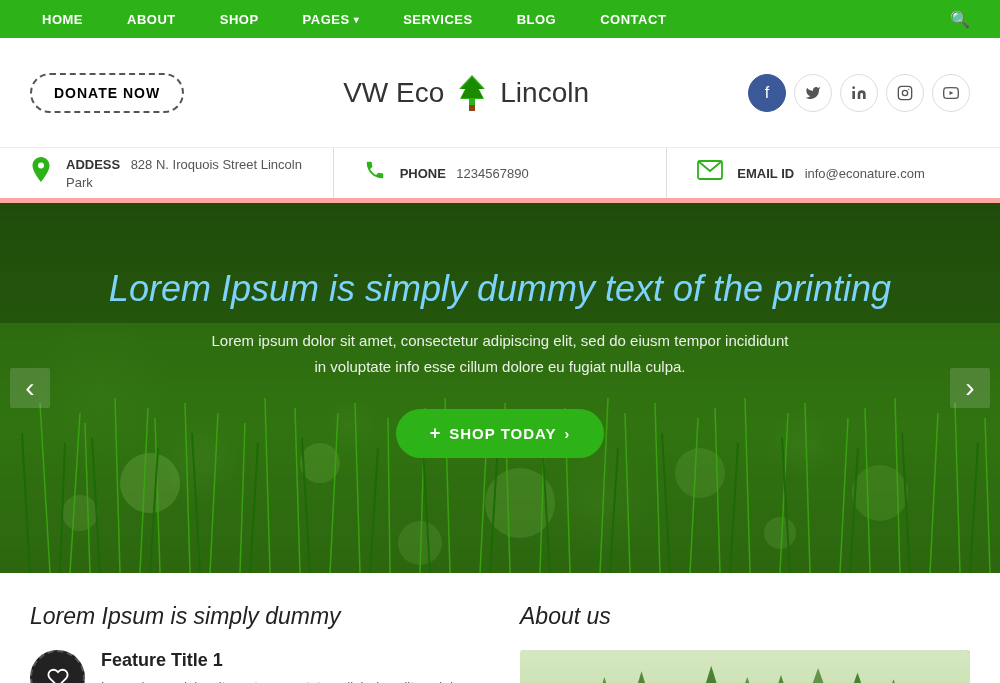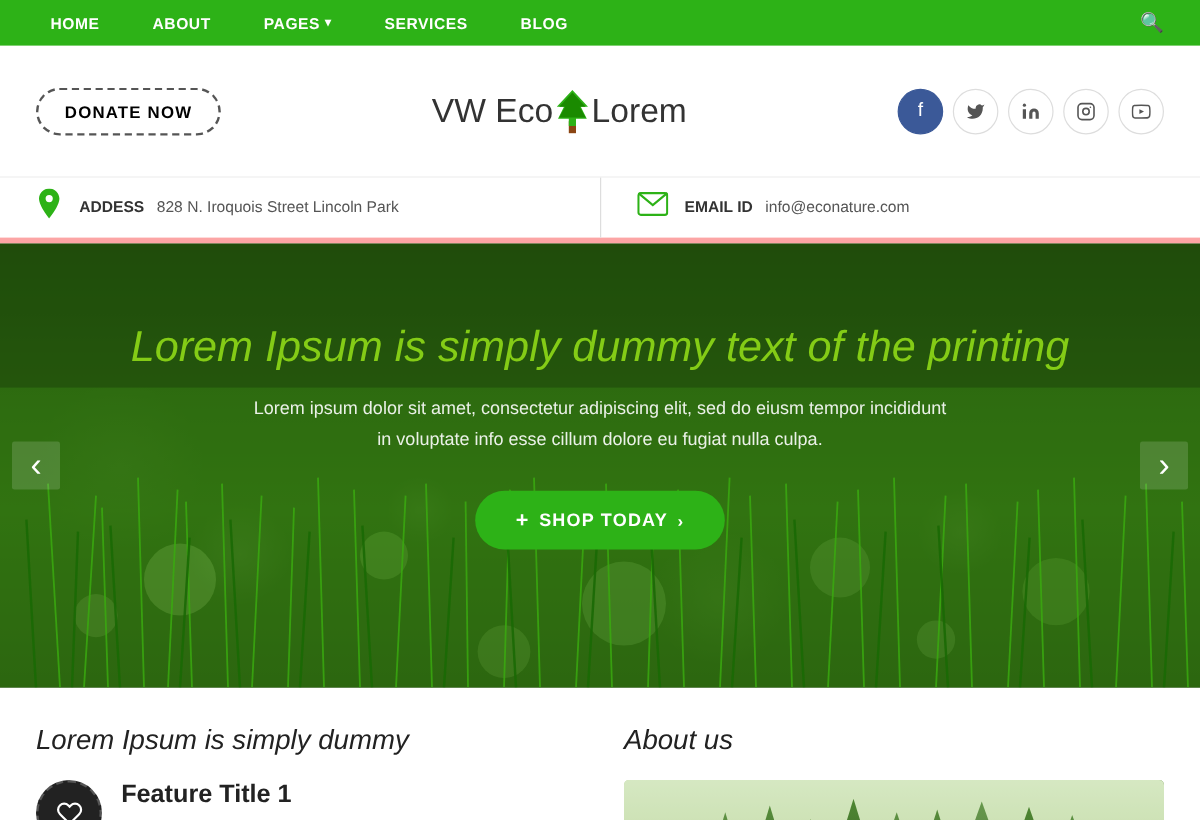--- a/index.html
+++ b/index.html
@@ -66,21 +66,21 @@
       flex-direction: column;
       align-items: center;
       justify-content: center;
     }
     .logo-text {
       font-size: 28px;
       font-weight: normal;
       color: #333;
       display: flex;
       align-items: center;
-      gap: 0;
+      gap: 12px;
     }
     .logo-icon {
       display: inline-flex;
       align-items: center;
     }
     .social-icons {
       display: flex;
       gap: 8px;
       align-items: center;
     }
@@ -149,21 +149,21 @@
         linear-gradient(180deg, #1a4a0a 0%, #2d6e10 30%, #3a8a14 60%, #2a6010 100%);
     }
 
     .hero-content {
       position: relative;
       z-index: 10;
       text-align: center;
       padding-top: 65px;
     }
     .hero-title {
-      color: #84cc16;
+      color: #7dd3fc;
       font-size: 36px;
       font-weight: normal;
       margin-bottom: 18px;
       font-style: italic;
     }
     .hero-subtitle {
       color: rgba(255,255,255,0.9);
       font-size: 15px;
       line-height: 1.7;
       margin-bottom: 30px;
@@ -236,21 +236,21 @@
       border: 2px dashed #555;
       background: #222;
       display: flex;
       align-items: center;
       justify-content: center;
       flex-shrink: 0;
       color: #fff;
       font-size: 20px;
     }
     .feature-title {
-      font-size: 21px;
+      font-size: 18px;
       font-weight: bold;
       color: #222;
       margin-bottom: 6px;
     }
     .feature-text {
       font-size: 13px;
       color: #666;
       line-height: 1.6;
     }
     .about-img {
@@ -270,49 +270,55 @@
 
 <nav>
   <div class="nav-items">
     <div class="nav-item">
       <span>HOME</span>
     </div>
     <div class="nav-item">
       <span>ABOUT</span>
     </div>
     <div class="nav-item">
+      <span>SHOP</span>
+    </div>
+    <div class="nav-item">
       <span>PAGES</span>
       <span class="chevron">▾</span>
     </div>
     <div class="nav-item">
       <span>SERVICES</span>
     </div>
     <div class="nav-item">
       <span>BLOG</span>
+    </div>
+    <div class="nav-item">
+      <span>CONTACT</span>
     </div>
   </div>
   <div class="nav-search">🔍</div>
 </nav>
 
 <div class="header">
   <button class="donate-btn">
     <span>DONATE NOW</span>
   </button>
 
   <div class="logo">
     <div class="logo-text">
       <span>VW Eco</span>
       <span class="logo-icon">
         <svg width="32" height="40" viewBox="0 0 32 40">
           <rect x="13" y="28" width="6" height="10" fill="#8B4513"></rect>
           <polygon points="16,2 3,16 9,16 4,26 13,26 13,32 19,32 19,26 28,26 23,16 29,16" fill="#2db217"></polygon>
           <polygon points="16,4 5,16 10,16 5,25 27,25 22,16 27,16" fill="#1a8a00"></polygon>
         </svg>
       </span>
-      <span>Lorem</span>
+      <span>Lincoln</span>
     </div>
   </div>
 
   <div class="social-icons">
     <div class="social-icon facebook">f</div>
     <div class="social-icon">
       <svg width="16" height="16" viewBox="0 0 24 24" fill="#555">
         <path d="M23 3a10.9 10.9 0 01-3.14 1.53 4.48 4.48 0 00-7.86 3v1A10.66 10.66 0 013 4s-4 9 5 13a11.64 11.64 0 01-7 2c9 5 20 0 20-11.5a4.5 4.5 0 00-.08-.83A7.72 7.72 0 0023 3z"></path>
       </svg>
     </div>
@@ -341,20 +347,31 @@
 <div class="info-bar">
   <div class="info-item">
     <span class="info-icon">
       <svg width="22" height="26" viewBox="0 0 22 26" fill="#2db217">
         <path d="M11 0C6.48 0 2.5 3.98 2.5 8.5c0 6.38 8.5 16.5 8.5 16.5s8.5-10.12 8.5-16.5C19.5 3.98 15.52 0 11 0zm0 11.5a3 3 0 110-6 3 3 0 010 6z"></path>
       </svg>
     </span>
     <div>
       <span class="info-label">ADDESS</span>
       <span class="info-value">828 N. Iroquois Street Lincoln Park</span>
+    </div>
+  </div>
+  <div class="info-item">
+    <span class="info-icon">
+      <svg width="22" height="22" viewBox="0 0 24 24" fill="#2db217">
+        <path d="M6.6 10.8c1.4 2.8 3.8 5.1 6.6 6.6l2.2-2.2c.3-.3.7-.4 1-.2 1.1.4 2.3.6 3.6.6.6 0 1 .4 1 1V20c0 .6-.4 1-1 1C10.6 21 3 13.4 3 4c0-.6.4-1 1-1h3.5c.6 0 1 .4 1 1 0 1.3.2 2.5.6 3.6.1.3 0 .7-.2 1L6.6 10.8z"></path>
+      </svg>
+    </span>
+    <div>
+      <span class="info-label">PHONE</span>
+      <span class="info-value">1234567890</span>
     </div>
   </div>
   <div class="info-item">
     <span class="info-icon">
       <svg width="26" height="20" viewBox="0 0 26 20" fill="none" stroke="#2db217" stroke-width="1.8">
         <rect x="1" y="1" width="24" height="18" rx="2"></rect>
         <polyline points="1,1 13,11 25,1"></polyline>
       </svg>
     </span>
     <div>

